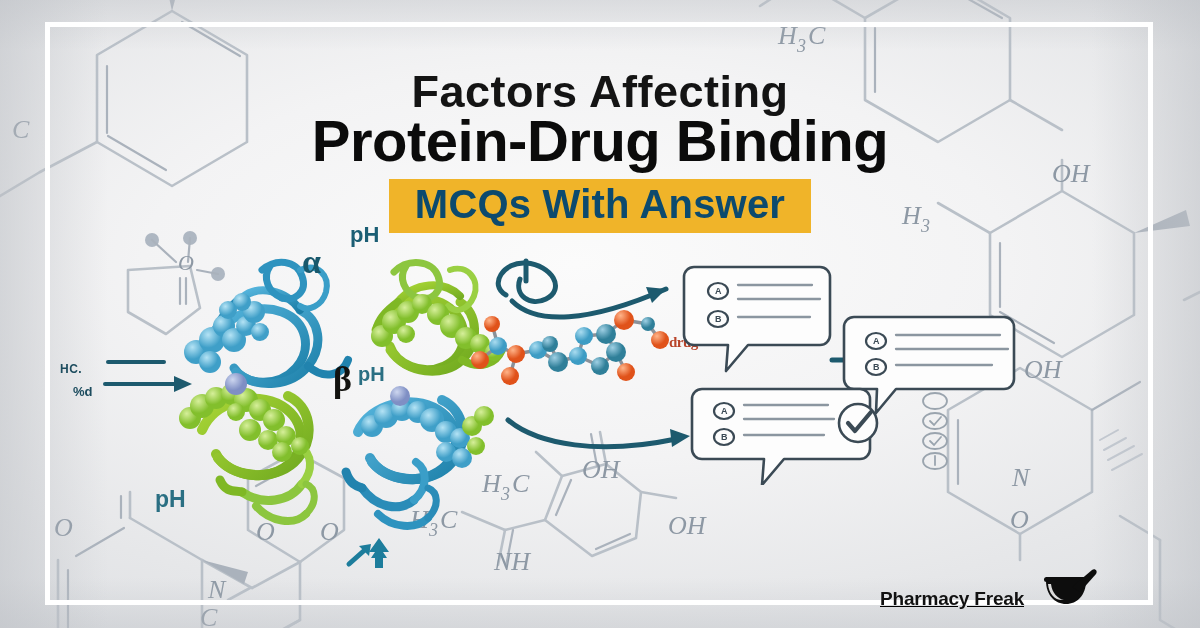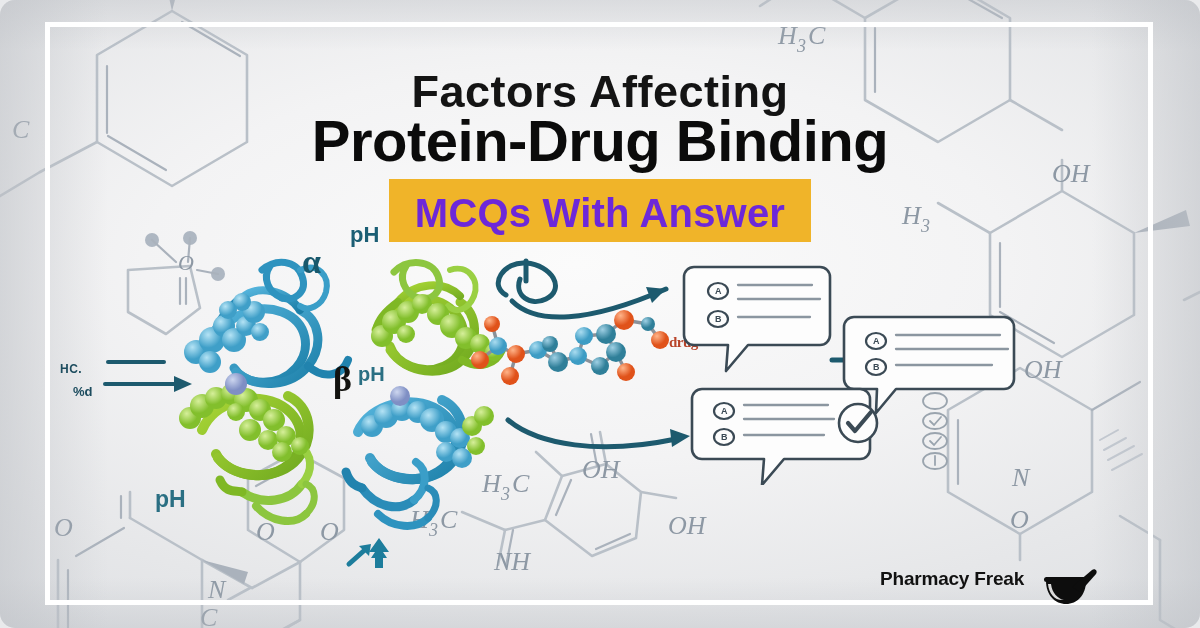--- a/index.html
+++ b/index.html
@@ -10,21 +10,20 @@
     position:relative;
   }
 
   
   #canvas {
     position:absolute; inset:0;
     width:1200px; height:628px;
     background:
       radial-gradient(ellipse 80% 70% at 48% 42%, #fbfbfb 0%, #f3f3f4 45%, #e6e7e9 80%, #dfe1e4 100%);
     overflow:hidden;
-    border-radius:15px;
   }
 
   
   #vignette {
     position:absolute; inset:0;
     background:
       linear-gradient(to right, rgba(190,193,198,.55) 0%, rgba(190,193,198,0) 9%, rgba(190,193,198,0) 91%, rgba(190,193,198,.55) 100%),
       linear-gradient(to bottom, rgba(190,193,198,.40) 0%, rgba(190,193,198,0) 8%, rgba(190,193,198,0) 92%, rgba(190,193,198,.40) 100%);
     pointer-events:none;
   }
@@ -66,25 +65,25 @@
     margin-top:-4px;
   }
   #t-line3-wrap {
     margin-top:7px;
     display:flex;
     justify-content:center;
   }
   #t-line3 {
     display:inline-block;
     background:#f0b429;
-    color:#6d28d9;
+    color:#0c4a6e;
     font-size:40px;
     font-weight:700;
     letter-spacing:.2px;
-    padding:12px 26px 6px 26px;
+    padding:3px 26px 6px 26px;
     line-height:1.12;
   }
 
   
   #protein { position:absolute; left:150px; top:240px; width:400px; height:300px; z-index:4; }
 
   
   #molecule { position:absolute; left:470px; top:300px; width:250px; height:110px; z-index:4; }
   #drug-label {
     position:absolute; left:669px; top:334px;
@@ -114,22 +113,23 @@
   
   #mini-arrows { position:absolute; left:345px; top:528px; width:60px; height:48px; z-index:5; }
 
   
   #checklist { position:absolute; left:915px; top:392px; width:40px; height:80px; z-index:5; }
 
   
   #brand {
     position:absolute;
     left:880px; top:568px;
-    display:flex; align-items:flex-start; gap:18px;
+    display:flex; align-items:flex-end; gap:18px;
     z-index:9;
+    text-decoration:underline;
   }
   #brand-text {
     font-size:19px; font-weight:700; color:#111;
     letter-spacing:-0.2px;
     font-family:"Liberation Sans", sans-serif;
   }
   #brand-mark { width:56px; height:42px; display:block; }
 </style>
 </head>
 <body>

